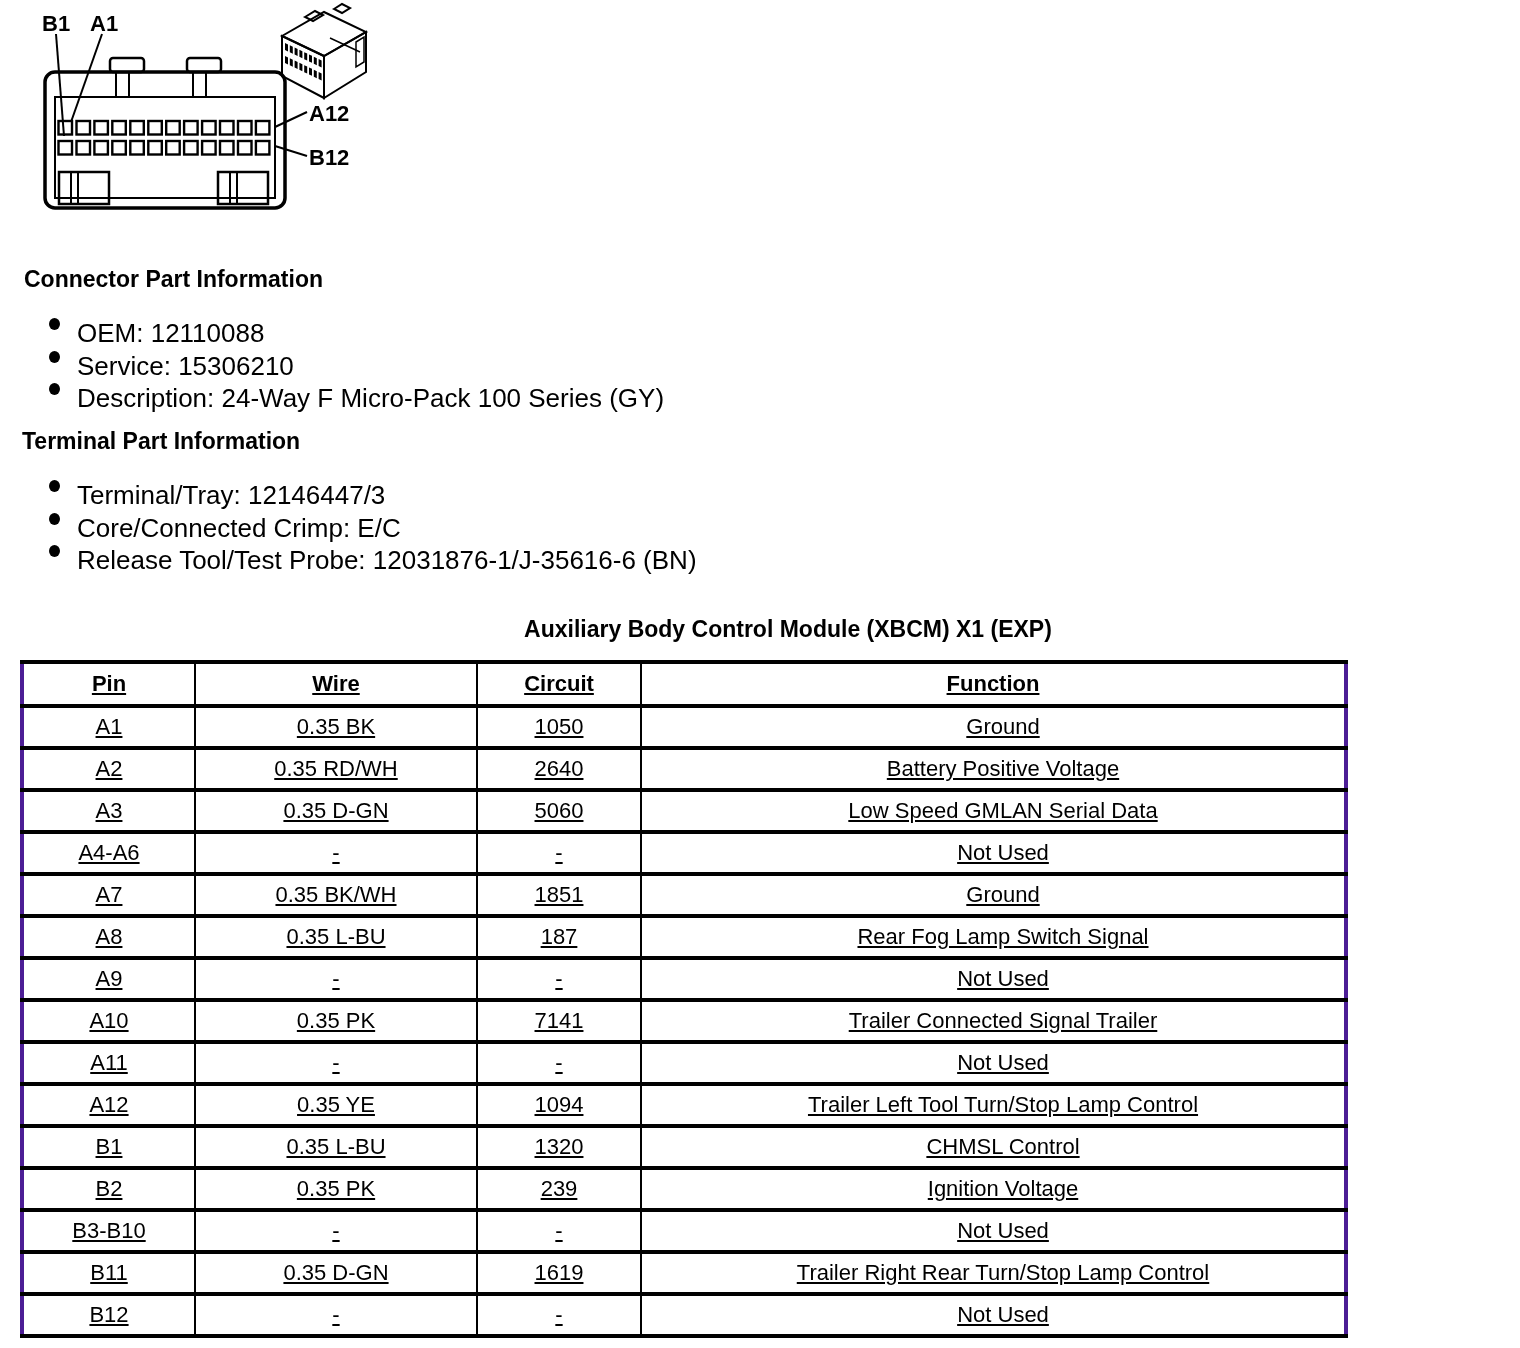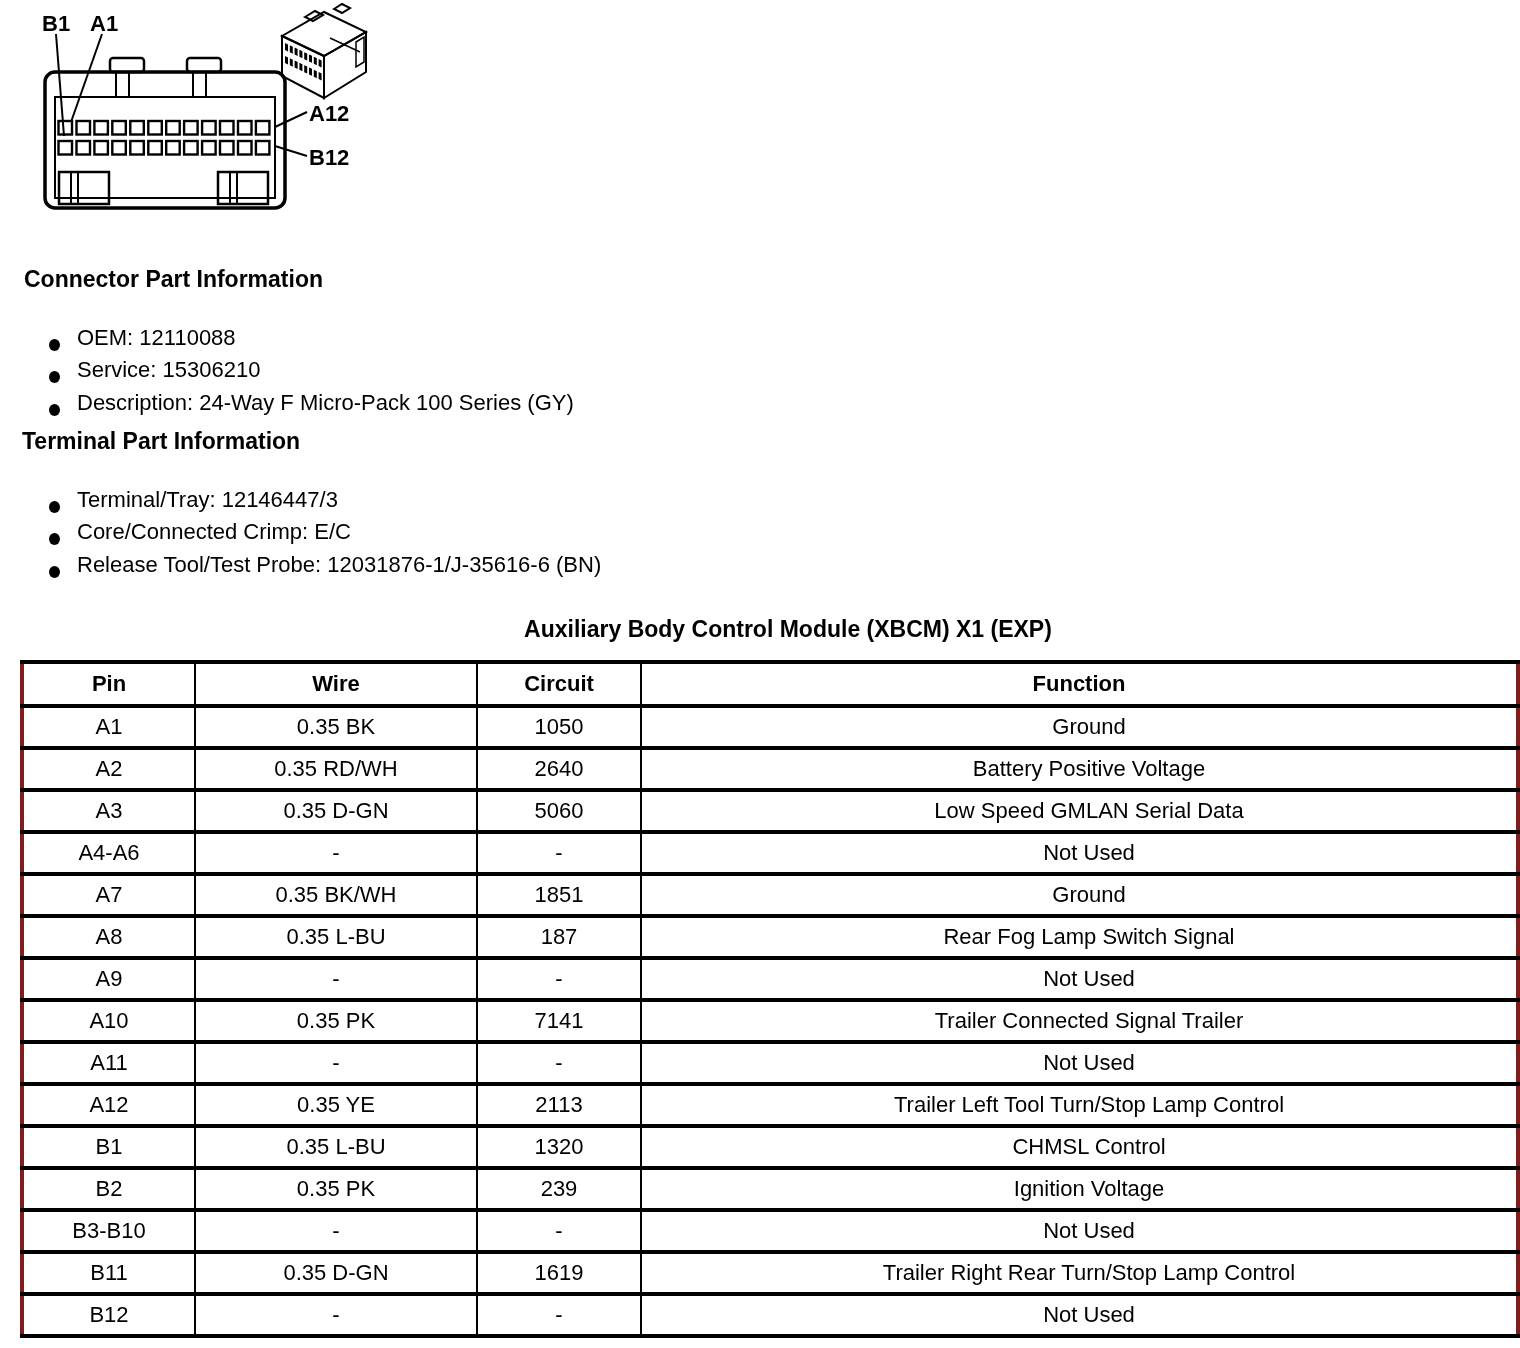--- a/index.html
+++ b/index.html
@@ -21,42 +21,43 @@
 
   
   .sec-heading{
     margin:0;
     font-size:23px;font-weight:bold;line-height:26px;
   }
   ul.blist{
     list-style:none;margin:0;padding:0;
   }
   ul.blist li{
-    display:flex;align-items:flex-end;
+    display:flex;align-items:flex-start;
     height:32.5px;
-    font-size:22px;
+    font-size:26px;
   }
   .dot{
     width:11px;height:12px;border-radius:50%;
     background:#000;flex:0 0 auto;
     margin-right:17px;margin-left:9px;
   }
 
   
   .tbl-title{
     position:absolute;left:0;top:616px;width:1520px;
     text-align:center;font-size:23px;font-weight:bold;padding-left:16px;
   }
   table.pinout{
     position:absolute;left:8px;top:660px;
-    width:1500px;
+    width:1328px;
     border-collapse:collapse;
-    border:4px solid #7f1d1d;
+    border:4px solid #4c1d95;
     table-layout:fixed;
     font-size:22px;
+    text-decoration:underline;
   }
   table.pinout th, table.pinout td{
     border:solid #000;
     border-width:4px 2px;
     vertical-align:middle;
     padding:0;
     overflow:hidden;white-space:nowrap;
   }
   table.pinout th{height:40px;font-weight:bold;text-align:center;}
   table.pinout td{height:38px;text-align:center;}
@@ -256,21 +257,21 @@
         </tr>
         <tr>
           <td class="col0">A11</td>
           <td class="col1">-</td>
           <td class="col2">-</td>
           <td class="col3">Not Used</td>
         </tr>
         <tr>
           <td class="col0">A12</td>
           <td class="col1">0.35 YE</td>
-          <td class="col2">2113</td>
+          <td class="col2">1094</td>
           <td class="col3">Trailer Left Tool Turn/Stop Lamp Control</td>
         </tr>
         <tr>
           <td class="col0">B1</td>
           <td class="col1">0.35 L-BU</td>
           <td class="col2">1320</td>
           <td class="col3">CHMSL Control</td>
         </tr>
         <tr>
           <td class="col0">B2</td>

